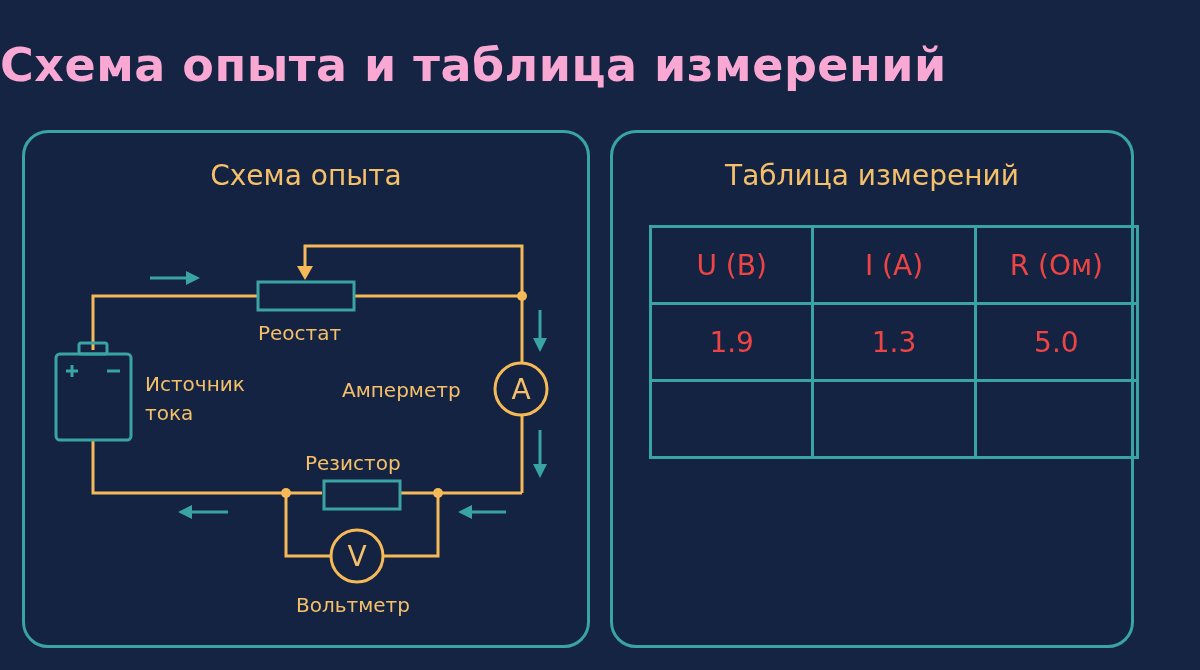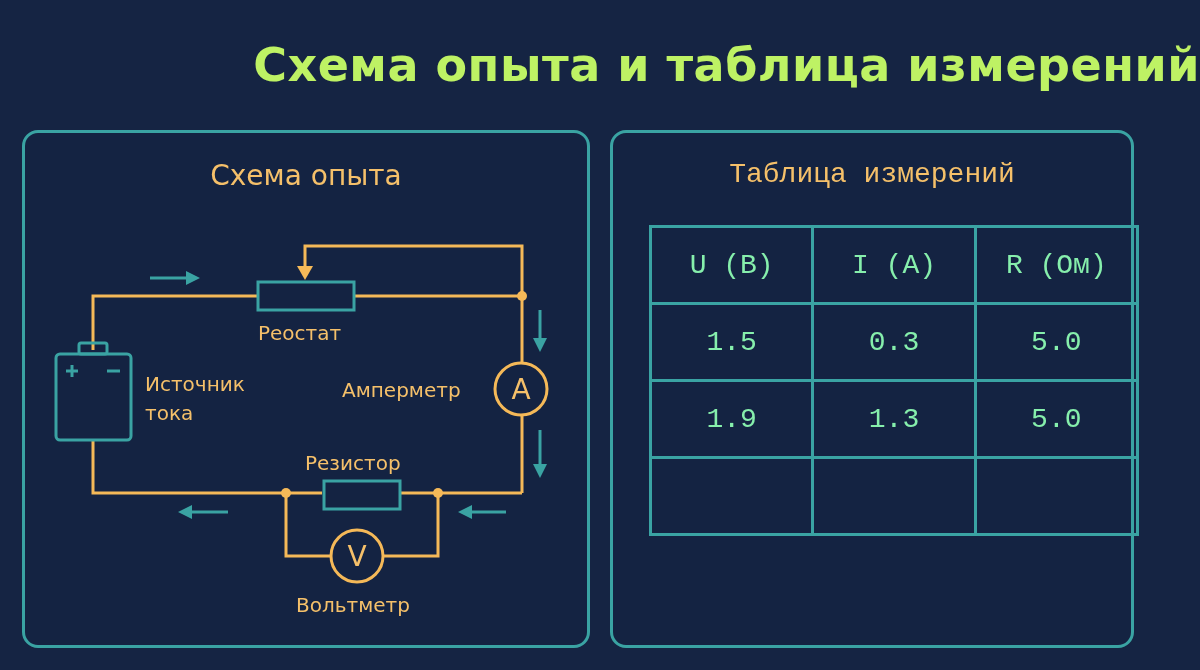--- a/index.html
+++ b/index.html
@@ -4,44 +4,44 @@
   <style>
     html, body { margin: 0; padding: 0; }
     body {
       width: 1200px; height: 670px; overflow: hidden;
       background: #152443;
       font-family: "DejaVu Sans", sans-serif;
       position: relative;
     }
     .title {
       position: absolute; left: 0; top: 38px; width: 1200px;
-      text-align: right; color: #bef264; font-weight: bold;
+      text-align: left; color: #f9a8d4; font-weight: bold;
       font-size: 46px; letter-spacing: 0.5px;
     }
     .panel {
       position: absolute; top: 130px; height: 518px;
-      border: 3px solid #3aa3a3; border-radius: 16px;
+      border: 3px solid #3aa3a3; border-radius: 26px;
       box-sizing: border-box; background: #142342;
     }
     .panel-left { left: 22px; width: 568px; }
-    .panel-right { left: 610px; width: 524px; font-family: Liberation Mono, monospace; }
+    .panel-right { left: 610px; width: 524px; }
     .panel-title {
       position: absolute; top: 26px; left: 0; width: 100%;
       text-align: center; color: #f5c06a; font-size: 28px;
     }
     svg.circuit { position: absolute; left: 0; top: 0; }
     .lbl { fill: #f5c06a; font-family: "DejaVu Sans", sans-serif; font-size: 20px; }
     .meter-lbl { fill: #f5c06a; font-family: "DejaVu Sans", sans-serif; font-size: 28px; }
     table.meas {
       position: absolute; left: 36px; top: 92px;
       width: 490px; border-collapse: collapse;
     }
     table.meas td, table.meas th {
       border: 3px solid #3aa3a3; height: 72px;
-      color: #86efac; font-size: 28px; font-weight: normal;
+      color: #ef4444; font-size: 28px; font-weight: normal;
       text-align: center; width: 33.3%;
     }
   </style>
 </head>
 <body>
 
 <div class="title">Схема опыта и таблица измерений</div>
 
 <div class="panel panel-left">
   <div class="panel-title">Схема опыта</div>
@@ -116,25 +116,20 @@
 <div class="panel panel-right">
   <div class="panel-title">Таблица измерений</div>
   <table class="meas">
     <tbody>
         <tr>
       <th>U (В)</th>
       <th>I (А)</th>
       <th>R (Ом)</th>
     </tr>
     <tr>
-      <td>1.5</td>
-      <td>0.3</td>
-      <td>5.0</td>
-    </tr>
-    <tr>
       <td>1.9</td>
       <td>1.3</td>
       <td>5.0</td>
     </tr>
     <tr>
       <td></td>
       <td></td>
       <td></td>
     </tr>
   </tbody>

